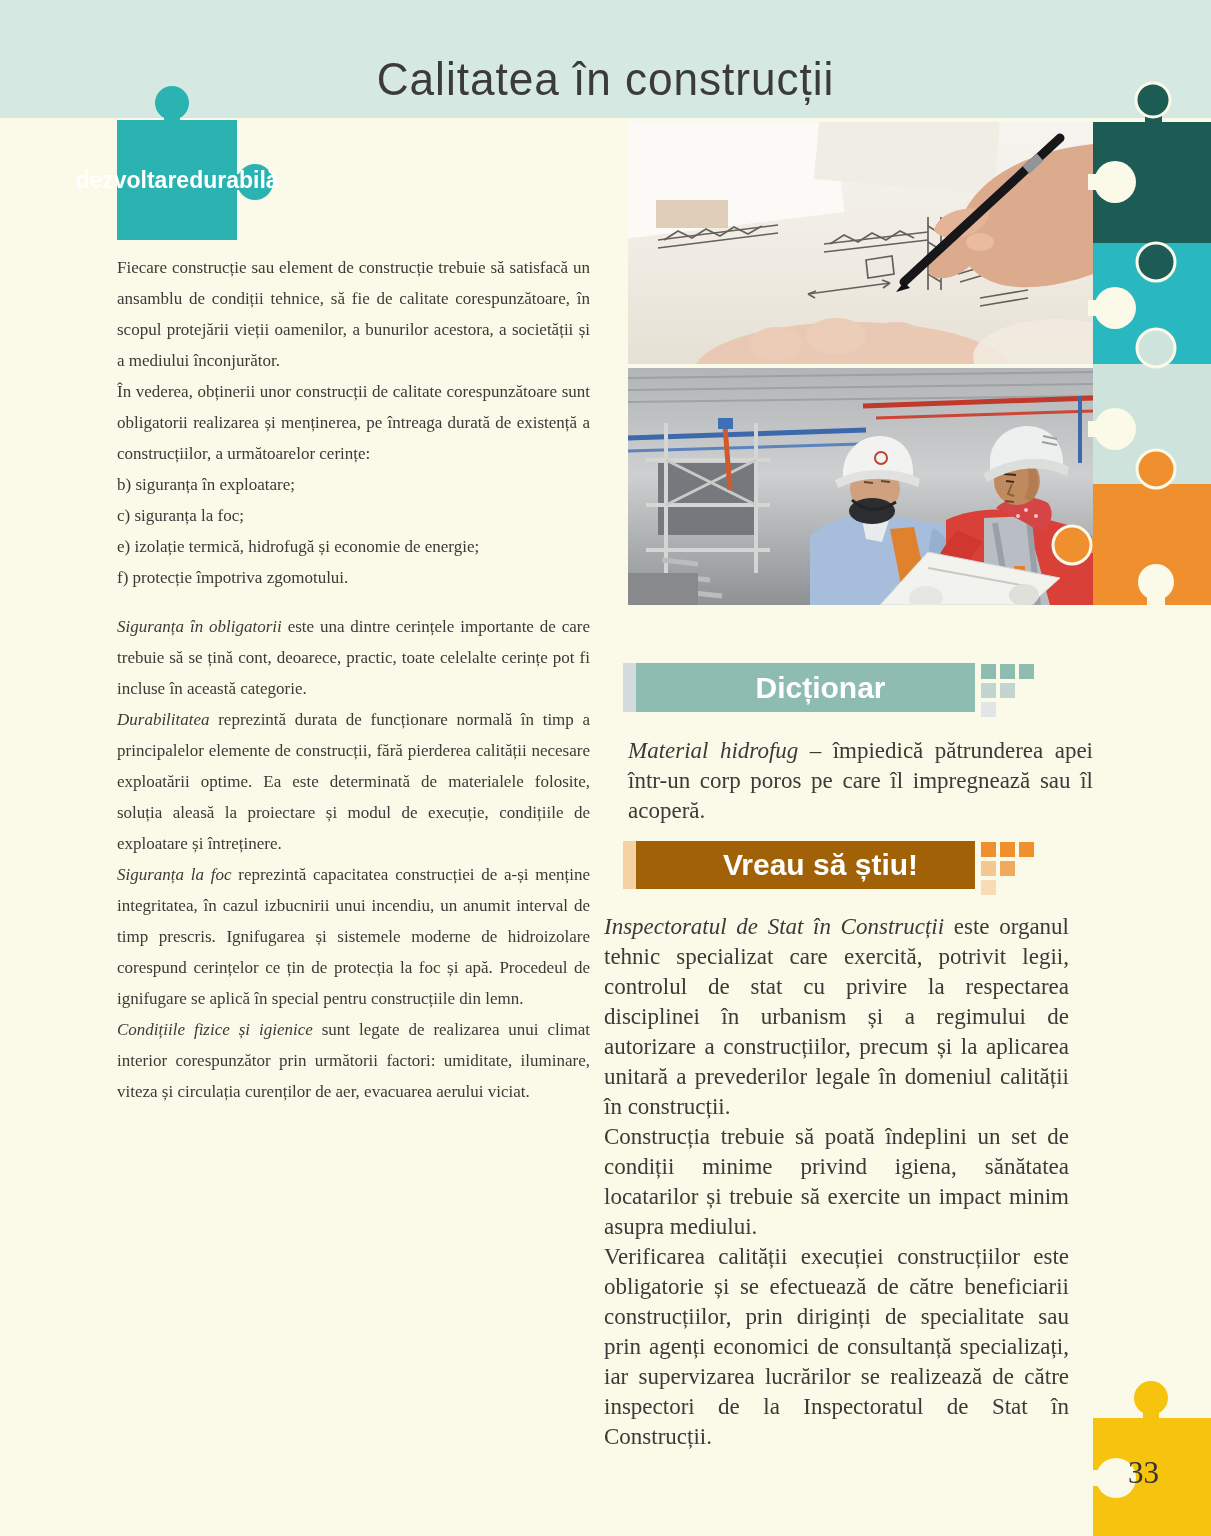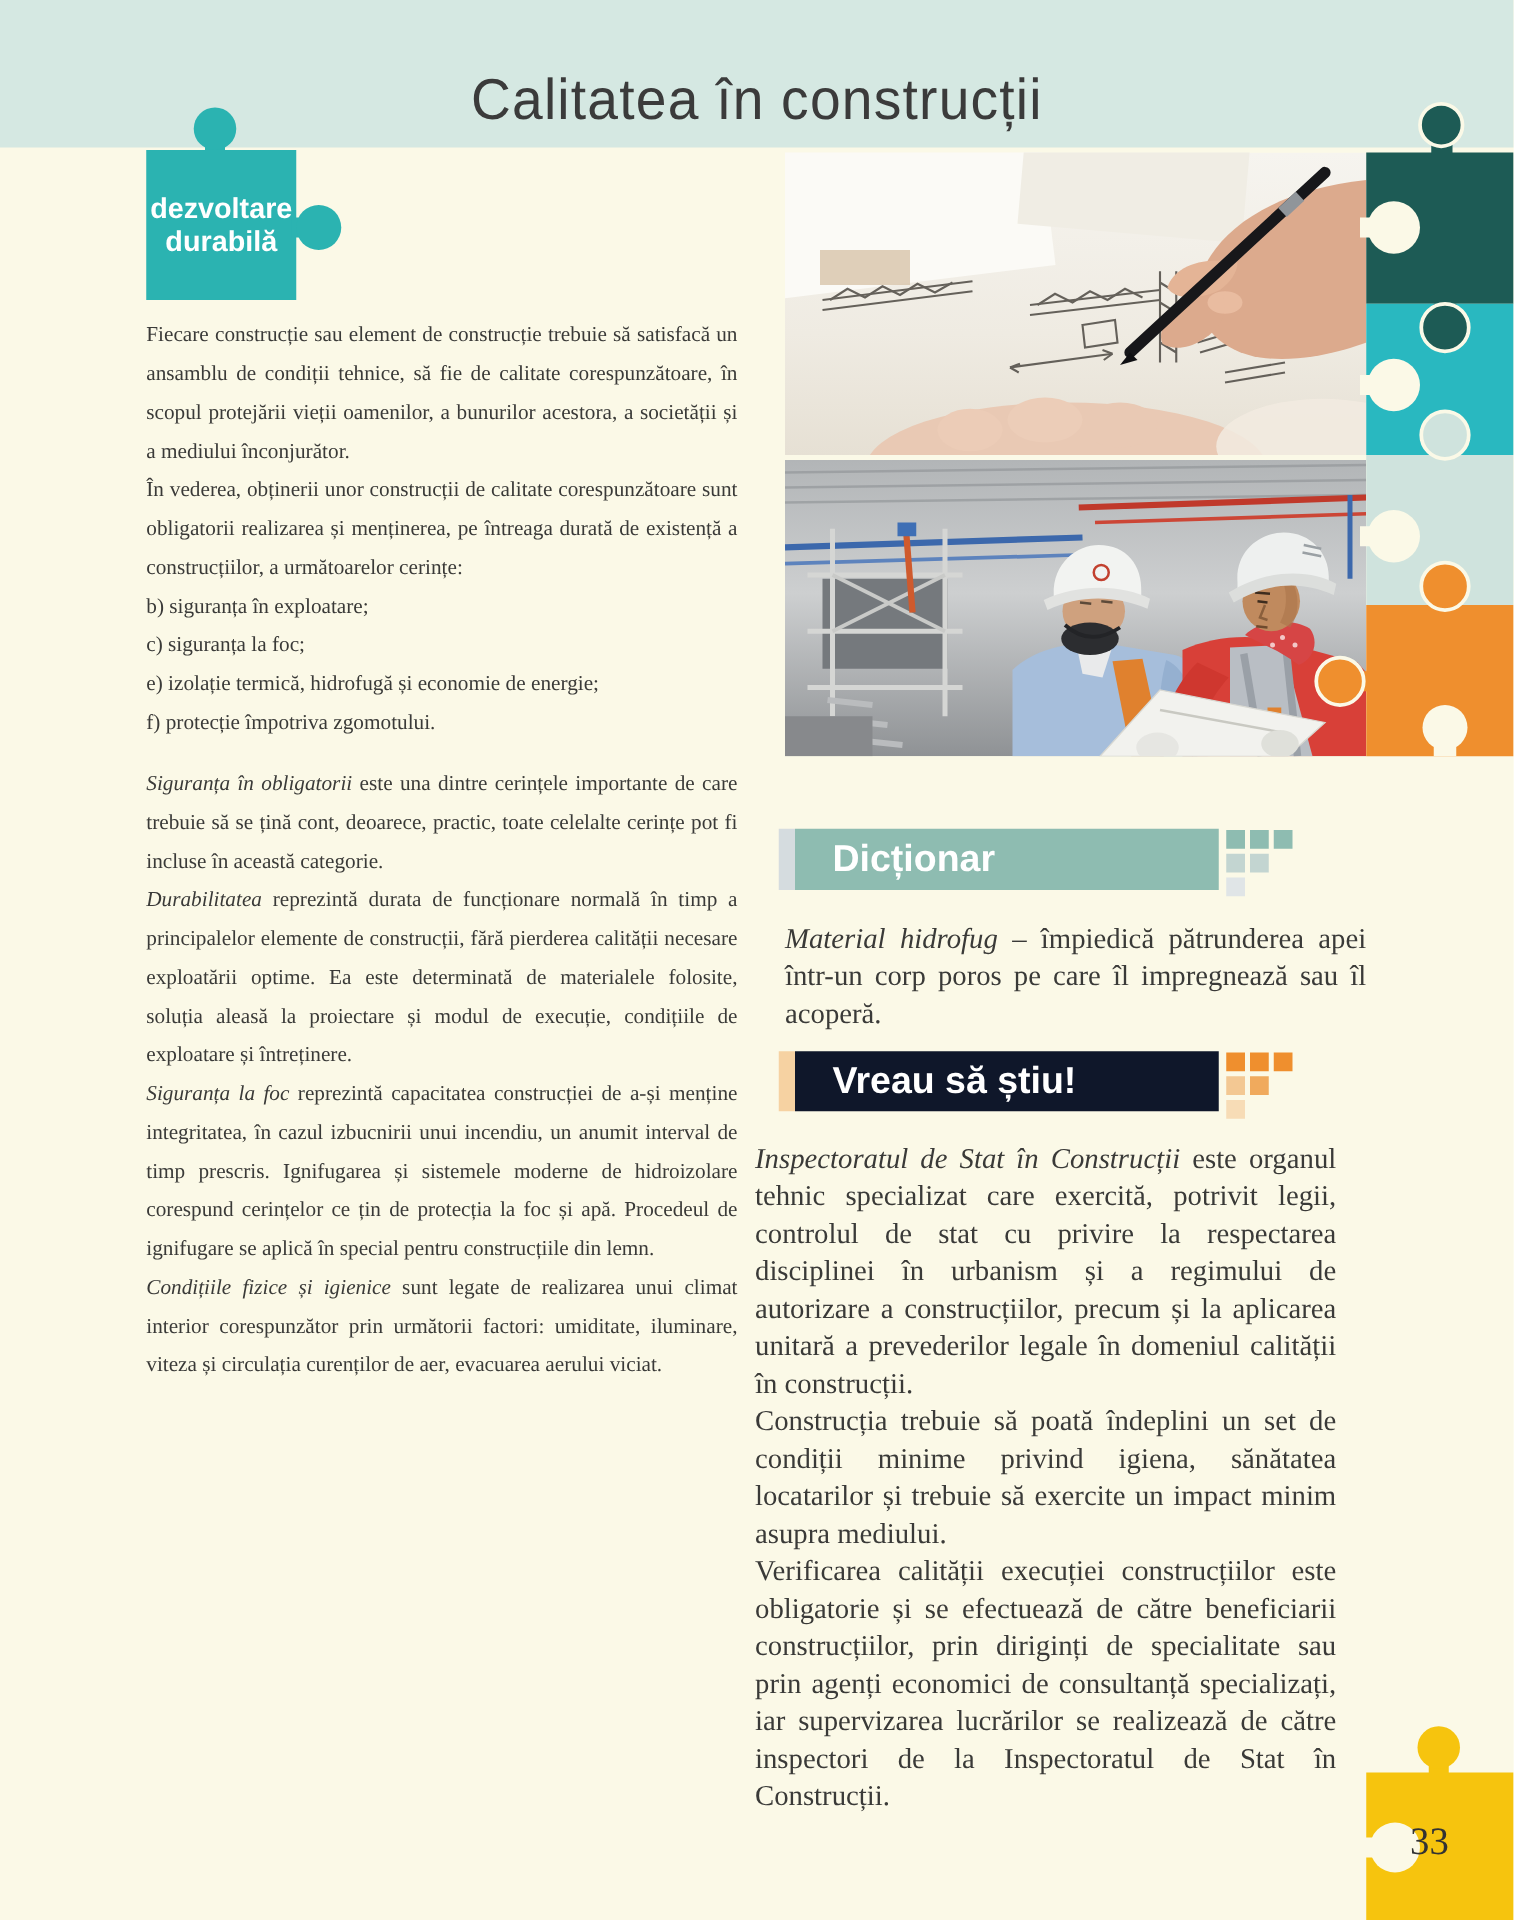--- a/index.html
+++ b/index.html
@@ -8,38 +8,38 @@
     font-family:"Liberation Serif",serif;color:#3a3a38;overflow:hidden;
   }
   .abs{position:absolute;}
   
   .band{left:0;top:0;width:1211px;height:118px;background:#d5e8e2;}
   .title{left:0;top:52px;width:1211px;text-align:center;
     font-family:"Liberation Sans",sans-serif;font-weight:400;font-size:46px;
     color:#3b3b3b;letter-spacing:1px;transform:scaleX(.96);}
   
   .badge-text{left:117px;top:120px;width:120px;height:120px;display:flex;
-    flex-direction:column;align-items:center;justify-content:center;
+    flex-direction:row;align-items:center;justify-content:center;
     font-family:"Liberation Sans",sans-serif;font-weight:bold;font-size:23px;
     line-height:27px;color:#fff;z-index:3;}
   
   .colL{left:117px;top:252px;width:473px;font-size:17px;line-height:31px;text-align:justify;}
   .colL p{margin:0;}
   .colL .group{margin-top:18px;}
   .lead{font-weight:normal;font-style:italic;}
   .dictbody{left:628px;top:736px;width:465px;font-size:23px;line-height:30px;text-align:justify;}
   .wtsbody{left:604px;top:912px;width:465px;font-size:23px;line-height:30px;text-align:justify;}
   .dictbody p,.wtsbody p{margin:0;}
   
   .barstrip{width:13px;height:49px;}
   .bar{height:49px;display:flex;align-items:center;padding-left:30px;
-    font-family:"Liberation Sans",sans-serif;font-weight:bold;font-size:30px;color:#fff;}
+    font-family:"Liberation Sans",sans-serif;font-weight:bold;font-size:30px;color:#fff;justify-content:center;}
   .bar-dict{left:636px;top:663px;width:309px;background:#8ebcb1;}
   .strip-dict{left:623px;top:663px;background:#d5dcdf;}
-  .bar-wts{left:636px;top:841px;width:309px;background:#0f172a;height:48px;}
+  .bar-wts{left:636px;top:841px;width:309px;background:#a16207;height:48px;}
   .strip-wts{left:623px;top:841px;background:#f6d2a2;height:48px;}
   .sq{width:15px;height:15px;}
   
   .photo1{left:628px;top:122px;width:465px;height:242px;z-index:1;}
   .photo2{left:628px;top:368px;width:465px;height:237px;z-index:1;}
   .rail{left:1040px;top:60px;z-index:2;}
   .corner{left:1080px;top:1360px;z-index:2;}
   .pagenum{left:1128px;top:1455px;width:60px;font-size:31px;color:#333;z-index:4;}
 </style>
 </head>

